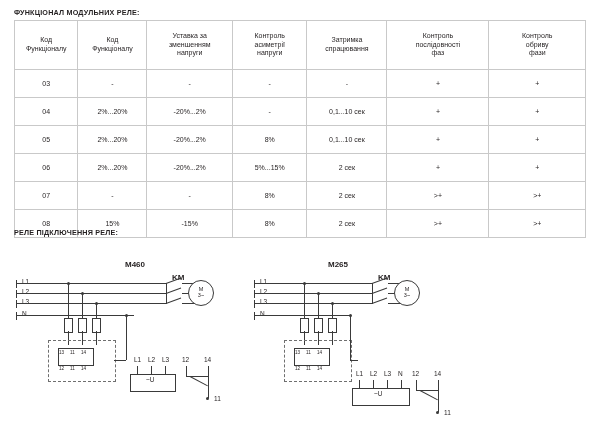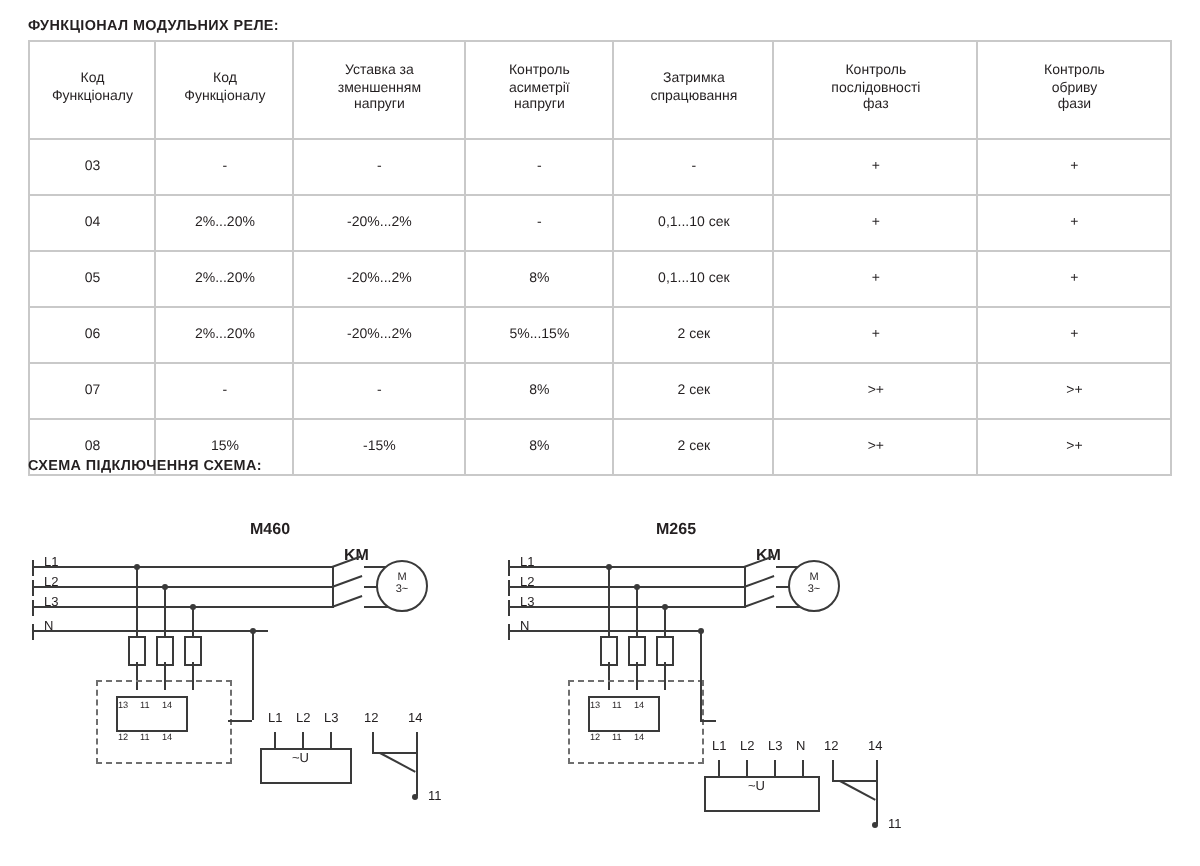--- a/index.html
+++ b/index.html
@@ -221,21 +221,21 @@
         <td>15%</td>
         <td>-15%</td>
         <td>8%</td>
         <td>2 сек</td>
         <td>&gt;+</td>
         <td>&gt;+</td>
       </tr>
     </tbody>
   </table>
 
-  <div class="section-title" id="title-scheme">СХЕМА ПІДКЛЮЧЕННЯ СХЕМА:</div>
+  <div class="section-title" id="title-scheme">РЕЛЕ ПІДКЛЮЧЕННЯ РЕЛЕ:</div>
 
   <div class="scheme">
 
     <div>
       <div class="sch-label" style="left:125px; top:20px;">M460</div>
       <div class="sch-label" style="left:172px; top:33px;">KM</div>
 
       <div class="t" style="left:22px; top:38px;">L1</div>
       <div class="t" style="left:22px; top:48px;">L2</div>
       <div class="t" style="left:22px; top:58px;">L3</div>

